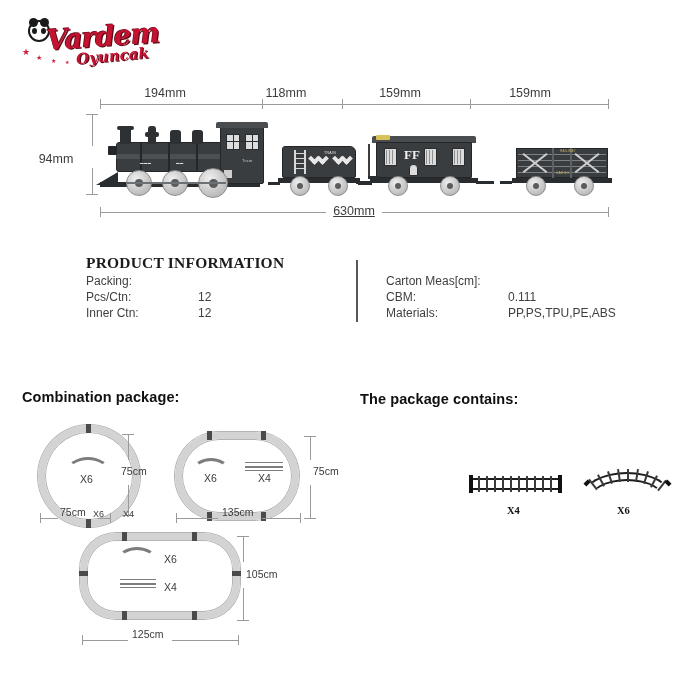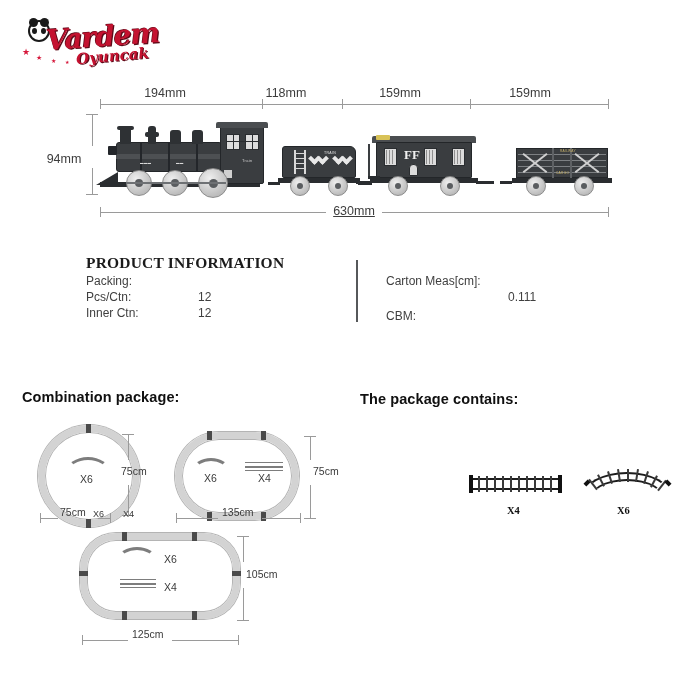--- a/index.html
+++ b/index.html
@@ -184,21 +184,21 @@
     <div class="rule-h" style="left:470px;top:104px;width:138px;"></div>
 
     <div class="tick-v" style="left:100px;top:99px;height:10px;"></div>
     <div class="tick-v" style="left:262px;top:99px;height:10px;"></div>
     <div class="tick-v" style="left:342px;top:99px;height:10px;"></div>
     <div class="tick-v" style="left:470px;top:99px;height:10px;"></div>
     <div class="tick-v" style="left:608px;top:99px;height:10px;"></div>
   </div>
 
   <div>
-    <div class="dim-label" style="left:36px;top:152px;width:56px;">94mm</div>
+    <div class="dim-label" style="left:28px;top:152px;width:56px;">94mm</div>
     <div class="rule-v" style="left:92px;top:114px;height:32px;"></div>
     <div class="rule-v" style="left:92px;top:168px;height:26px;"></div>
     <div class="tick-h" style="left:86px;top:114px;width:12px;"></div>
     <div class="tick-h" style="left:86px;top:194px;width:12px;"></div>
   </div>
 
   <div class="train-stage">
 
     <div class="car" style="left:96px;top:118px;width:170px;height:78px;">
 
@@ -358,22 +358,26 @@
     </div>
   </div>
 
   <div class="pi-divider"></div>
 
   <div class="pi-col" style="left:386px;top:274px;width:280px;">
     <div class="pi-row">
       <span class="pi-key" style="width:122px;flex:0 0 122px;">Carton Meas[cm]:</span>
     </div>
     <div class="pi-row">
-      <span class="pi-key" style="width:122px;flex:0 0 122px;margin-top:19px;">CBM:</span>
+      <span class="pi-key" style="width:122px;flex:0 0 122px;">CBM:</span>
       <span class="pi-val">0.111</span>
+    </div>
+    <div class="pi-row">
+      <span class="pi-key" style="width:122px;flex:0 0 122px;">Materials:</span>
+      <span class="pi-val">PP,PS,TPU,PE,ABS</span>
     </div>
   </div>
 
   <div class="sec-head" style="left:22px;top:389px;">Combination package:</div>
 
   <div style="position:absolute;left:38px;top:425px;width:110px;height:110px;">
     <div class="track-ring" style="left:0;top:0;width:102px;height:102px;border-radius:50%;"></div>
     <div class="joint" style="left:48px;top:-1px;width:5px;height:9px;"></div>
     <div class="joint" style="left:48px;top:94px;width:5px;height:9px;"></div>
     <div class="mini-curve" style="left:28px;top:32px;width:44px;height:30px;"></div>

